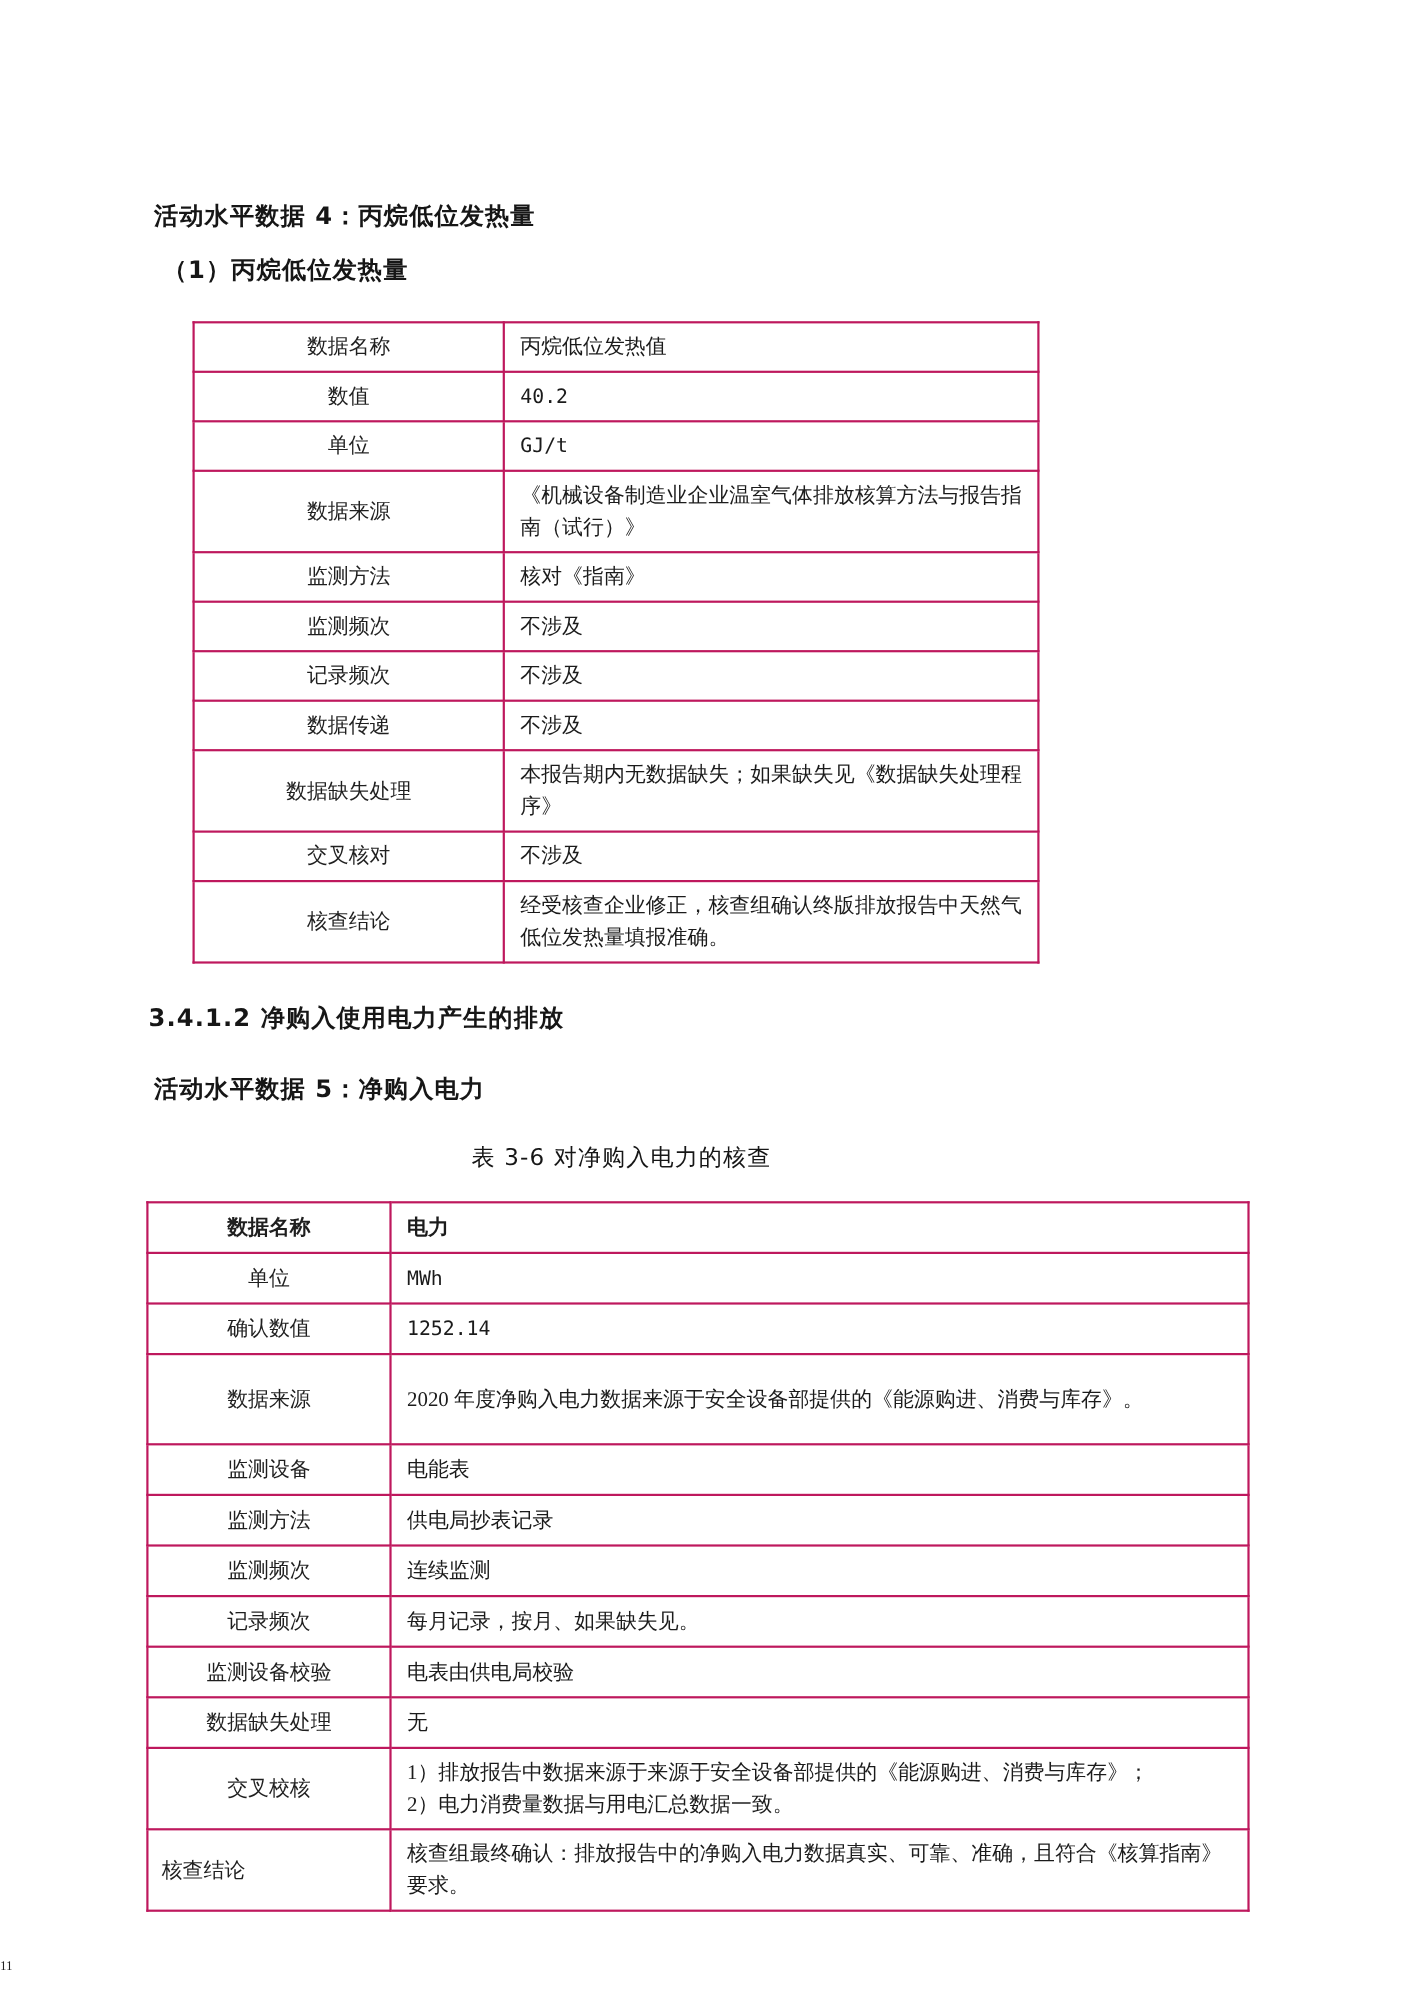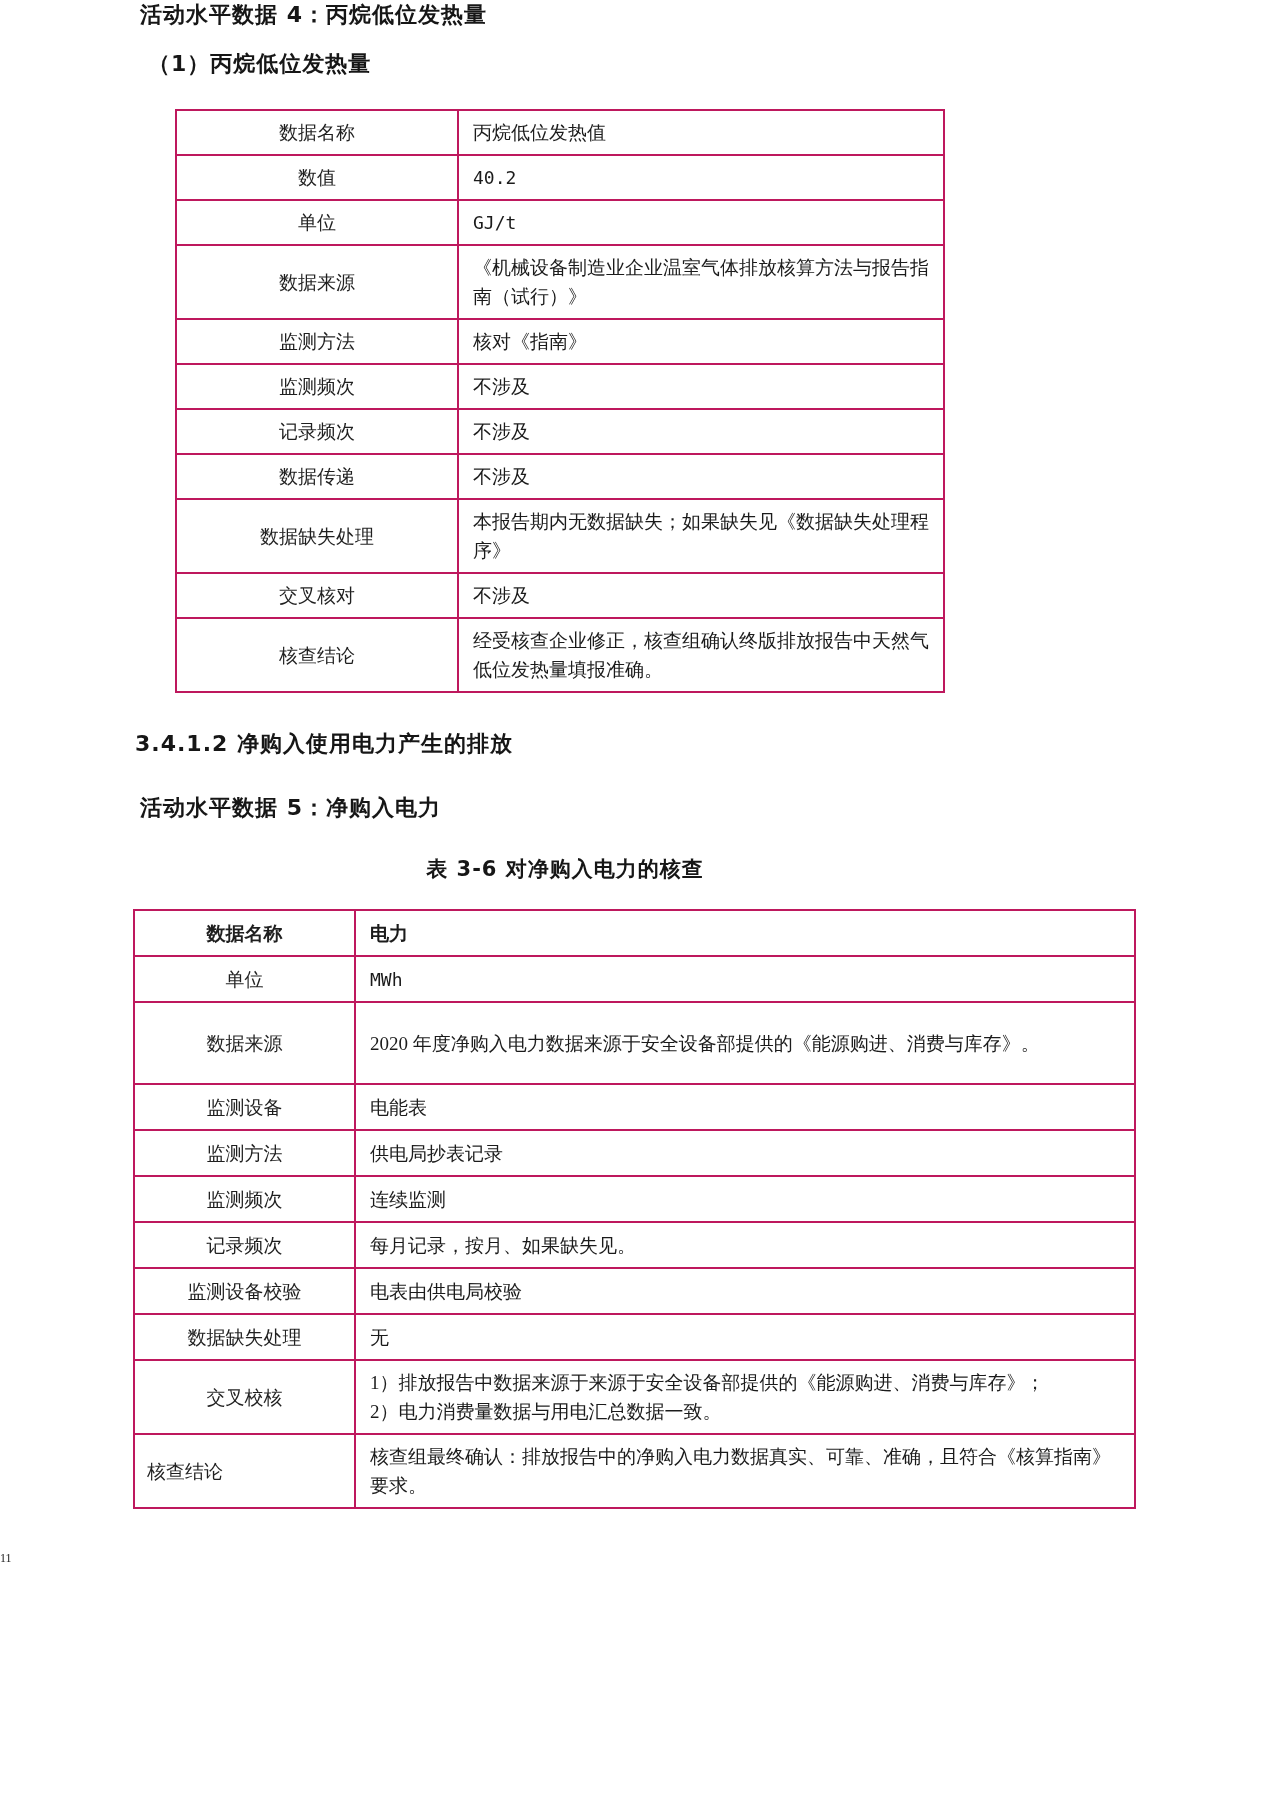--- a/index.html
+++ b/index.html
@@ -9,39 +9,40 @@
   }
   body {
     width: 1280px; height: 1810px;
     overflow: hidden;
     font-family: "Liberation Serif", "DejaVu Serif", serif;
     color: #1b1b1b;
   }
   .page {
     position: relative;
     width: 1280px; height: 1810px;
+    padding-top: 183px;
   }
   .heading {
     font-family: "DejaVu Sans", "Liberation Sans", sans-serif;
     font-weight: bold;
     font-size: 22px;
     line-height: 30px;
     letter-spacing: 1px;
     color: #161616;
   }
   .h1  { margin: 0 0 0 140px; }
   .h2  { margin: 19px 16px 0 148px; }
   .h3  { margin: 36px 0 0 135px; }
   .h4  { margin: 34px 0 0 140px; }
   .caption {
     width: 1130px;
     margin-top: 32px;
     text-align: center;
     font-family: "DejaVu Sans", "Liberation Sans", sans-serif;
-    font-weight: bold;
+    font-weight: normal;
     font-size: 21px;
     color: #161616;
     letter-spacing: 1px;
   }
   table {
     border-collapse: collapse;
     table-layout: fixed;
     background: #fff;
   }
   td {
@@ -144,20 +145,24 @@
       </colgroup>
     <tbody>
       <tr class="s bold-row">
         <td class="lab">数据名称</td>
         <td class="val">电力</td>
       </tr>
       <tr class="s">
         <td class="lab">单位</td>
         <td class="val mono">MWh</td>
       </tr>
+      <tr class="s">
+        <td class="lab">确认数值</td>
+        <td class="val mono">1252.14</td>
+      </tr>
       <tr class="xtall">
         <td class="lab">数据来源</td>
         <td class="val">2020 年度净购入电力数据来源于安全设备部提供的《能源购进、消费与库存》。</td>
       </tr>
       <tr class="s">
         <td class="lab">监测设备</td>
         <td class="val">电能表</td>
       </tr>
       <tr class="s">
         <td class="lab">监测方法</td>

